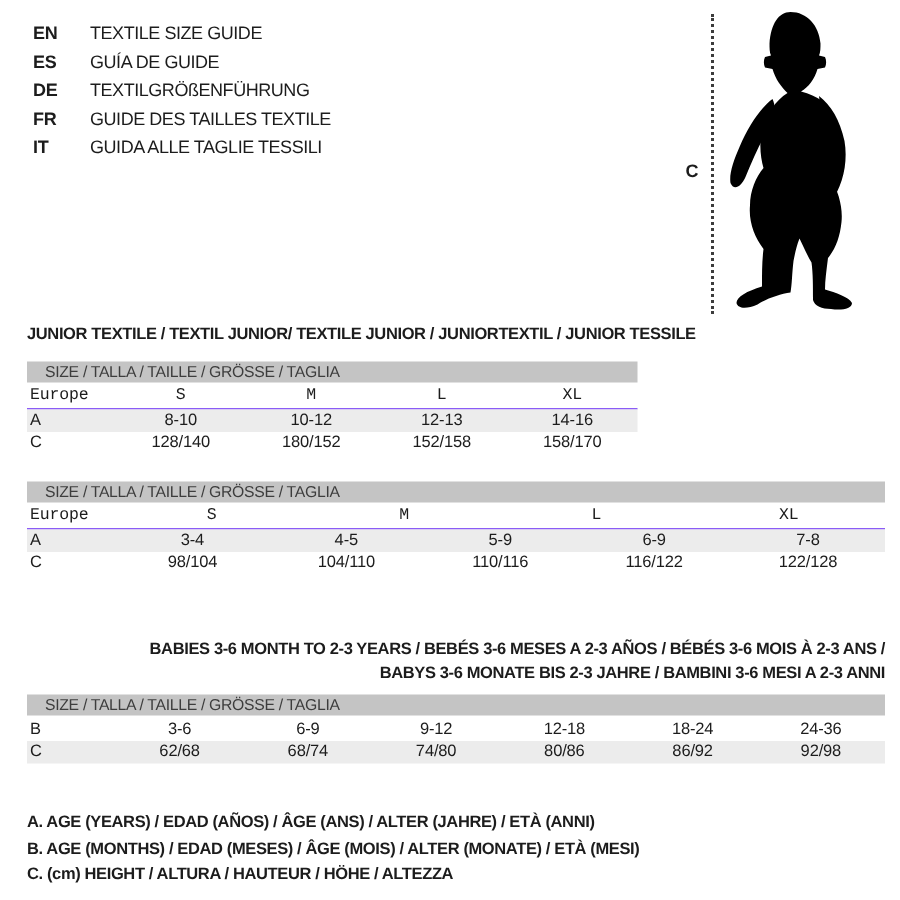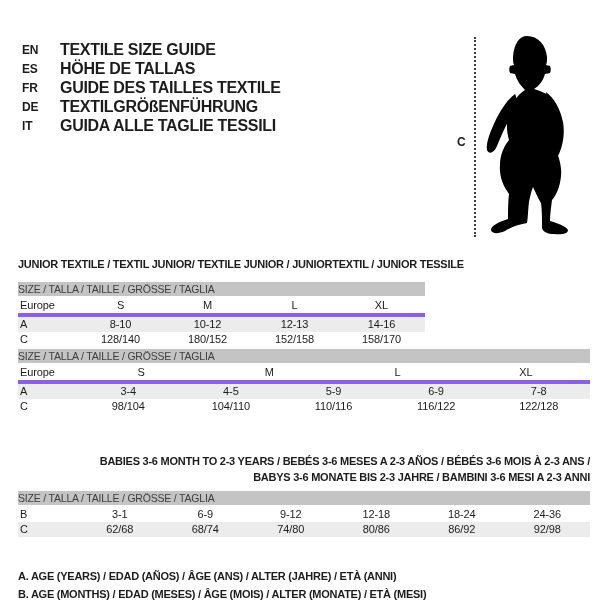--- a/index.html
+++ b/index.html
@@ -4,30 +4,30 @@
 <style>
   html, body { margin: 0; padding: 0; }
   body {
     width: 600px; height: 600px;
     background: #ffffff;
     font-family: "Liberation Sans", "DejaVu Sans", sans-serif;
     color: #1c1c1c;
     position: relative;
     overflow: hidden;
   }
-  .page { position: absolute; inset: 0; margin-top: 28px; }
+  .page { position: absolute; inset: 0; }
 
   
   .lang-list { position: absolute; left: 22px; top: 12px; }
   .lang-row { display: flex; height: 19px; align-items: center; }
   .lang-code {
     width: 38px; font-size: 12px; font-weight: bold; letter-spacing: -0.2px;
   }
   .lang-label {
-    font-size: 16px; font-weight: bold; letter-spacing: -0.3px; white-space: nowrap; text-align: center;
+    font-size: 12px; font-weight: normal; letter-spacing: -0.3px; white-space: nowrap; text-align: center;
   }
 
   
   .figure { position: absolute; left: 440px; top: 0; width: 160px; height: 215px; }
   .measure-line {
     position: absolute; left: 34px; top: 9px; height: 200px; width: 0;
     border-left: 2px dotted #3c3c3c;
   }
   .measure-label {
     position: absolute; left: 17px; top: 107px;
@@ -35,39 +35,39 @@
   }
   .baby-svg { position: absolute; left: 41px; top: 6px; }
 
   
   .tbl { position: absolute; left: 18px; }
   .tbl-title {
     font-size: 11px; font-weight: bold; letter-spacing: -0.25px;
     line-height: 13px; white-space: nowrap;
   }
   .tbl-title sub { font-size: 8px; }
-  #t1 { top: 230px; width: 407px; }
+  #t1 { top: 217px; width: 407px; }
   #t2 { top: 321px; width: 572px; }
   #t3 { top: 425px; width: 572px; }
   #t1 .tbl-title { margin-bottom: 11px; }
   #t2 .tbl-title { margin-bottom: 14px; }
   #t3 .tbl-title { line-height: 16px; }
   #t3 .title-wrap { margin-bottom: 6px; text-align: right; }
   .size-bar {
     height: 14px; line-height: 14px; background: #c4c4c4;
-    font-size: 10.5px; color: #3d3d3d; padding-left: 0;
+    font-size: 10.5px; color: #3d3d3d; padding-left: 12px;
     letter-spacing: -0.2px; margin-bottom: 1px;
   }
   .row {
     display: flex; height: 15px; line-height: 15px;
     font-size: 11px; letter-spacing: -0.1px;
   }
   .row .lab { width: 57px; padding-left: 2px; }
   .row .cell { flex: 1; text-align: center; }
-  .head-row { height: 16px; line-height: 16px; border-bottom: 4px solid #8b5cf6; }
+  .head-row { height: 16px; line-height: 16px; border-bottom: 1px solid #8b5cf6; font-family: Liberation Mono, monospace; }
   .alt { background: #ececec; }
 
   
   .footnotes { position: absolute; left: 18px; top: 540px; }
   .footnote {
     font-size: 11px; font-weight: bold; letter-spacing: -0.25px;
     line-height: 17.5px; white-space: nowrap;
   }
 </style>
 </head>
@@ -75,29 +75,29 @@
 
 <div class="page">
 
   <div class="lang-list">
     <div class="lang-row">
       <span class="lang-code">EN</span>
       <span class="lang-label">TEXTILE SIZE GUIDE</span>
     </div>
     <div class="lang-row">
       <span class="lang-code">ES</span>
-      <span class="lang-label">HÖHE DE TALLAS</span>
+      <span class="lang-label">GUÍA DE GUIDE</span>
+    </div>
+    <div class="lang-row">
+      <span class="lang-code">DE</span>
+      <span class="lang-label">TEXTILGRÖßENFÜHRUNG</span>
     </div>
     <div class="lang-row">
       <span class="lang-code">FR</span>
       <span class="lang-label">GUIDE DES TAILLES TEXTILE</span>
-    </div>
-    <div class="lang-row">
-      <span class="lang-code">DE</span>
-      <span class="lang-label">TEXTILGRÖßENFÜHRUNG</span>
     </div>
     <div class="lang-row">
       <span class="lang-code">IT</span>
       <span class="lang-label">GUIDA ALLE TAGLIE TESSILI</span>
     </div>
   </div>
 
   <div class="figure">
     <div class="measure-line"></div>
     <span class="measure-label">C</span>
@@ -173,36 +173,37 @@
   </div>
 
   <div class="tbl" id="t3">
     <div class="title-wrap">
       <div class="tbl-title">BABIES 3-6 MONTH TO 2-3 YEARS / BEBÉS 3-6 MESES A 2-3 AÑOS / BÉBÉS 3-6 MOIS À 2-3 ANS /</div>
       <div class="tbl-title">BABYS 3-6 MONATE BIS 2-3 JAHRE / BAMBINI 3-6 MESI A 2-3 ANNI</div>
     </div>
     <div class="size-bar">SIZE / TALLA / TAILLE / GRÖSSE / TAGLIA</div>
     <div class="row" style="height:16px;line-height:16px;">
       <span class="lab">B</span>
-      <span class="cell">3-1</span>
+      <span class="cell">3-6</span>
       <span class="cell">6-9</span>
       <span class="cell">9-12</span>
       <span class="cell">12-18</span>
       <span class="cell">18-24</span>
       <span class="cell">24-36</span>
     </div>
     <div class="row alt">
       <span class="lab">C</span>
       <span class="cell">62/68</span>
       <span class="cell">68/74</span>
       <span class="cell">74/80</span>
       <span class="cell">80/86</span>
       <span class="cell">86/92</span>
       <span class="cell">92/98</span>
     </div>
   </div>
 
   <div class="footnotes">
     <div class="footnote">A. AGE (YEARS) / EDAD (AÑOS) / ÂGE (ANS) / ALTER (JAHRE) / ETÀ (ANNI)</div>
     <div class="footnote">B. AGE (MONTHS) / EDAD (MESES) / ÂGE (MOIS) / ALTER (MONATE) / ETÀ (MESI)</div>
+    <div class="footnote">C. (cm) HEIGHT / ALTURA / HAUTEUR / HÖHE / ALTEZZA</div>
   </div>
 
 </div>
 
 </body></html>

